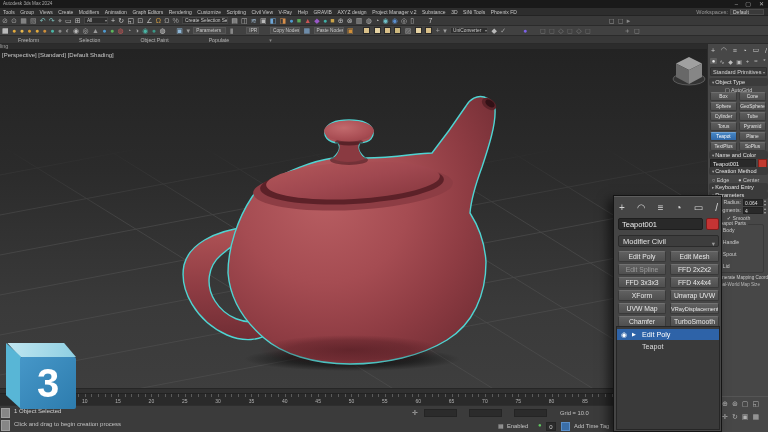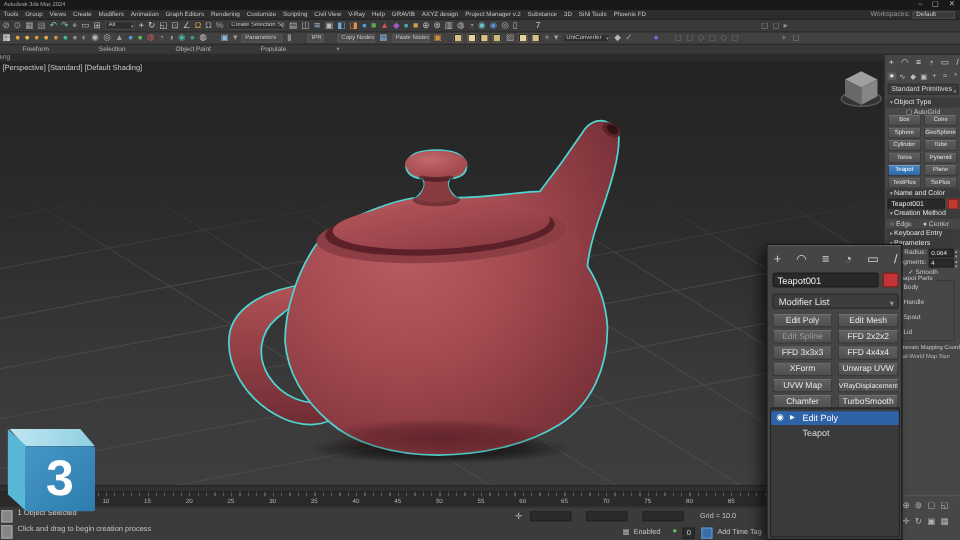--- a/index.html
+++ b/index.html
@@ -498,21 +498,21 @@
     <div id="mp-tabs" class="abs">
         <span>+</span>
         <span>◠</span>
         <span>≡</span>
         <span>◔</span>
         <span>▭</span>
         <span>/</span>
       </div>
     <div id="mp-name" class="abs">Teapot001</div>
     <div id="mp-swatch" class="abs"></div>
-    <div id="mp-combo" class="abs"><span>Modifier List</span><span class="carrow abs">▾</span></div>
+    <div id="mp-combo" class="abs"><span>Modifier Civil</span><span class="carrow abs">▾</span></div>
     <div id="mod-grid" class="abs">
         <div class="mbtn">Edit Poly</div>
         <div class="mbtn">Edit Mesh</div>
         <div class="mbtn dim">Edit Spline</div>
         <div class="mbtn">FFD 2x2x2</div>
         <div class="mbtn">FFD 3x3x3</div>
         <div class="mbtn">FFD 4x4x4</div>
         <div class="mbtn">XForm</div>
         <div class="mbtn">Unwrap UVW</div>
         <div class="mbtn">UVW Map</div>

